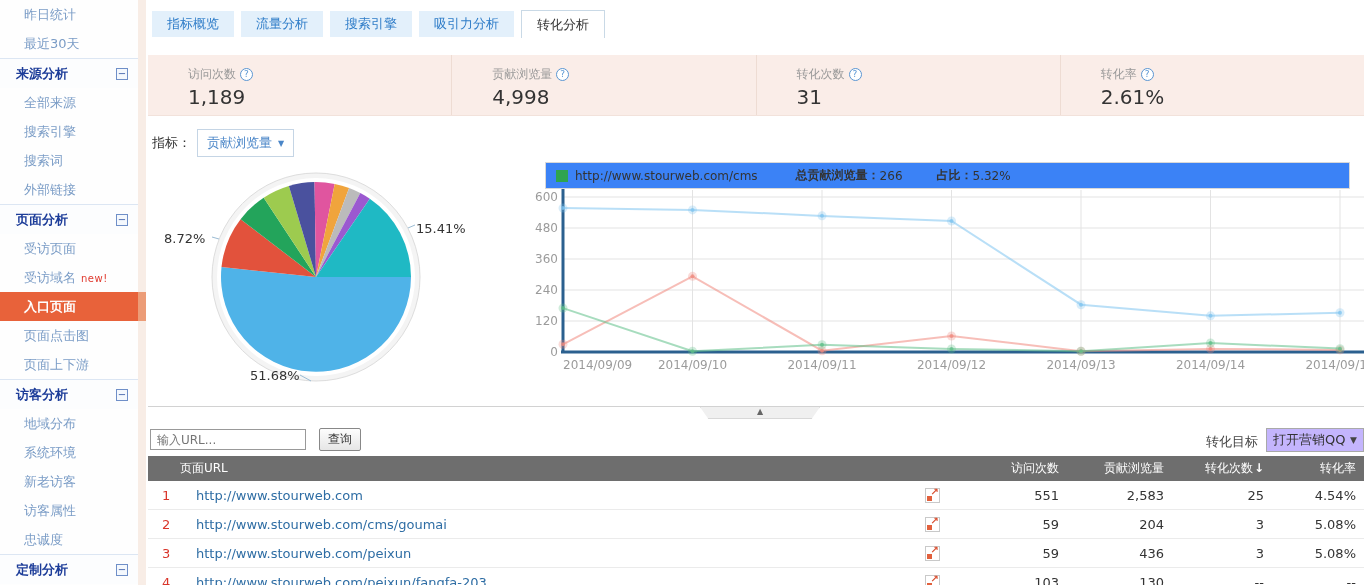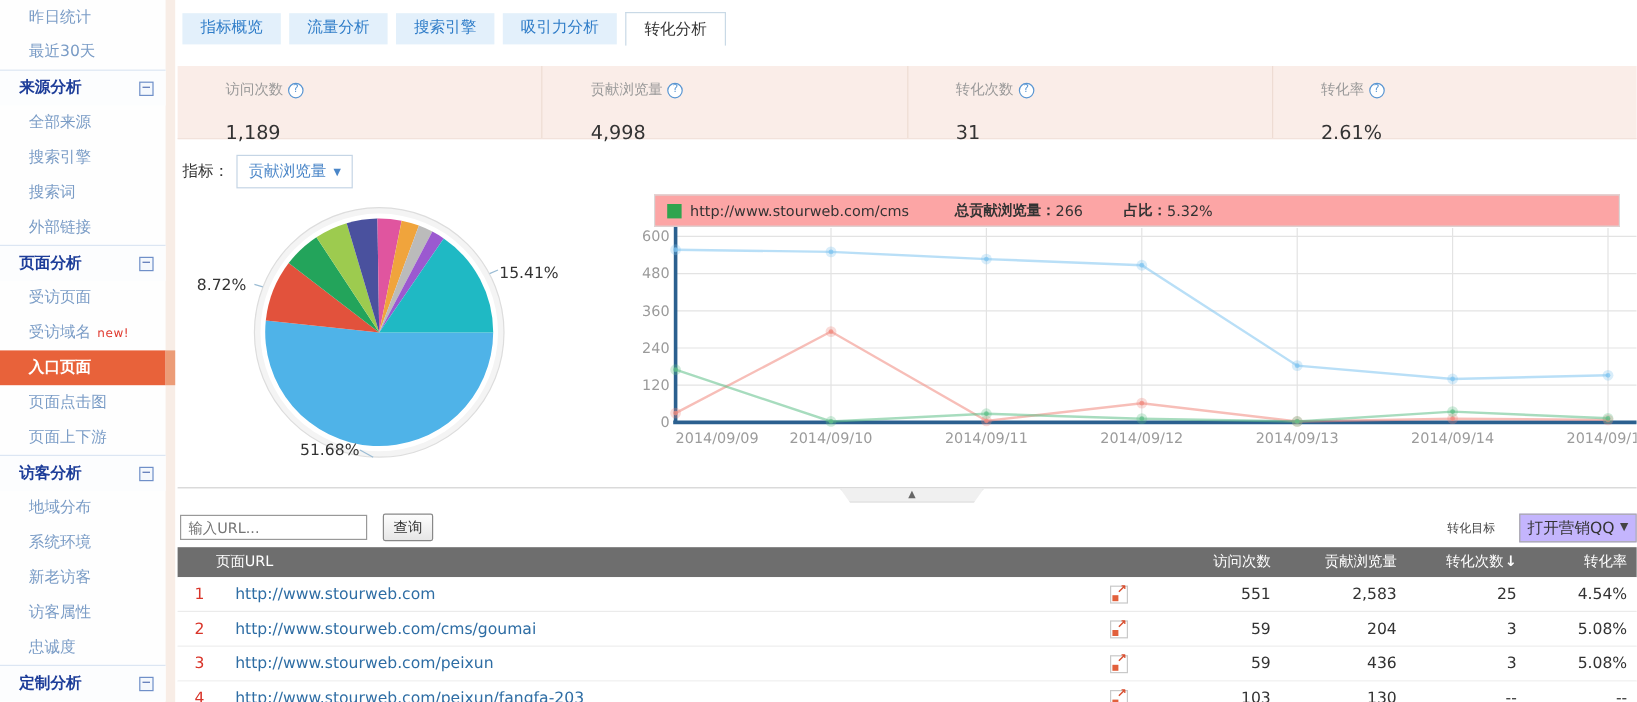--- a/index.html
+++ b/index.html
@@ -31,53 +31,53 @@
     font-weight:normal; height:28px; line-height:27px; margin-top:-1px; }
   
   .stats { position:absolute; left:148px; top:55px; width:1216px; height:61px;
     background:#FAEDE8; display:flex; border-bottom:1px solid #F2E2DB; }
   .stat { flex:1; padding:11px 0 0 40px; border-left:1px solid #EEDCD3; }
   .stat:first-child { border-left:none; }
   .stat-label { color:#999; font-size:12px; }
   .help-icon { display:inline-block; width:13px; height:13px; line-height:11px;
     border:1px solid #5A96D2; border-radius:50%; color:#5A96D2; font-size:9px;
     text-align:center; margin-left:4px; vertical-align:1px; background:#fff; }
-  .stat-value { font-size:16px; color:#333; margin-top:18px; }
+  .stat-value { font-size:20px; color:#333; margin-top:2px; }
   
   .metric-row { position:absolute; left:152px; top:129px; display:flex; align-items:center; }
   .metric-label { color:#333; font-size:13px; margin-right:6px; }
   .metric-btn { border:1px solid #C5D5E5; background:#fff; color:#4A86C8; font-size:13px;
     padding:4px 9px; cursor:pointer; font-family:inherit; display:flex; align-items:center; }
   .metric-btn .caret { font-size:8px; margin-left:6px; color:#4A86C8; }
   
   .pie-wrap { position:absolute; left:150px; top:165px; width:332px; height:232px; }
   .pie-label { position:absolute; font-size:13px; color:#333; white-space:nowrap; }
   
   .chart { position:absolute; left:528px; top:160px; width:836px; height:245px; }
   .legend { position:absolute; left:17px; top:2px; width:805px; height:27px;
-    background:#fca5a5; border:1px solid #D8D8D8; display:flex; align-items:center;
+    background:#3b82f6; border:1px solid #D8D8D8; display:flex; align-items:center;
     padding-left:10px; font-size:12px; color:#333; z-index:3; }
   .legend .swatch { width:12px; height:12px; display:inline-block; margin-right:7px; }
   .legend .legend-url { margin-right:38px; }
   .legend .legend-b { font-weight:bold; }
   .legend .gap { margin-left:34px; }
   
   .collapse-line { position:absolute; left:148px; top:406px; width:1216px; height:0;
     border-top:1px solid #D2D2D2; }
   .collapse-tab { position:absolute; left:700px; top:407px; width:120px; height:12px;
     background:#F0F0F0; border:1px solid #D8D8D8; border-top:none; text-align:center;
     line-height:9px; font-size:8px; color:#666; cursor:pointer;
     clip-path:polygon(0 0,100% 0,93% 100%,7% 100%); }
   
   .url-input { position:absolute; left:150px; top:429px; width:156px; height:21px;
     border:1px solid #999; padding:0 6px; font-size:12px; color:#555; font-family:inherit; }
   .search-btn { position:absolute; left:319px; top:428px; height:23px; padding:0 8px;
     border:1px solid #888; background:linear-gradient(#fdfdfd,#e6e6e6); font-size:12px;
     color:#333; cursor:pointer; border-radius:2px; font-family:inherit; }
-  .goal-label { position:absolute; left:1206px; top:433px; font-size:10px; color:#444; }
+  .goal-label { position:absolute; left:1206px; top:433px; font-size:13px; color:#444; }
   .goal-select { position:absolute; left:1266px; top:428px; width:98px; height:24px;
     border:1px solid #A9A9A9; background:#c4b5fd; display:flex; align-items:center;
     justify-content:space-between; padding:0 6px; font-size:13px; color:#333; cursor:pointer; }
   .goal-select .caret { font-size:9px; color:#444; }
   
   .thead { position:absolute; left:148px; top:456px; width:1216px; height:25px;
     background:#6E6E6E; color:#fff; font-size:12px; display:flex; align-items:center; }
   .tbody { position:absolute; left:148px; top:481px; width:1216px; }
   .trow { height:29px; display:flex; align-items:center; border-bottom:1px solid #EBEBEB;
     font-size:13px; background:#fff; }

